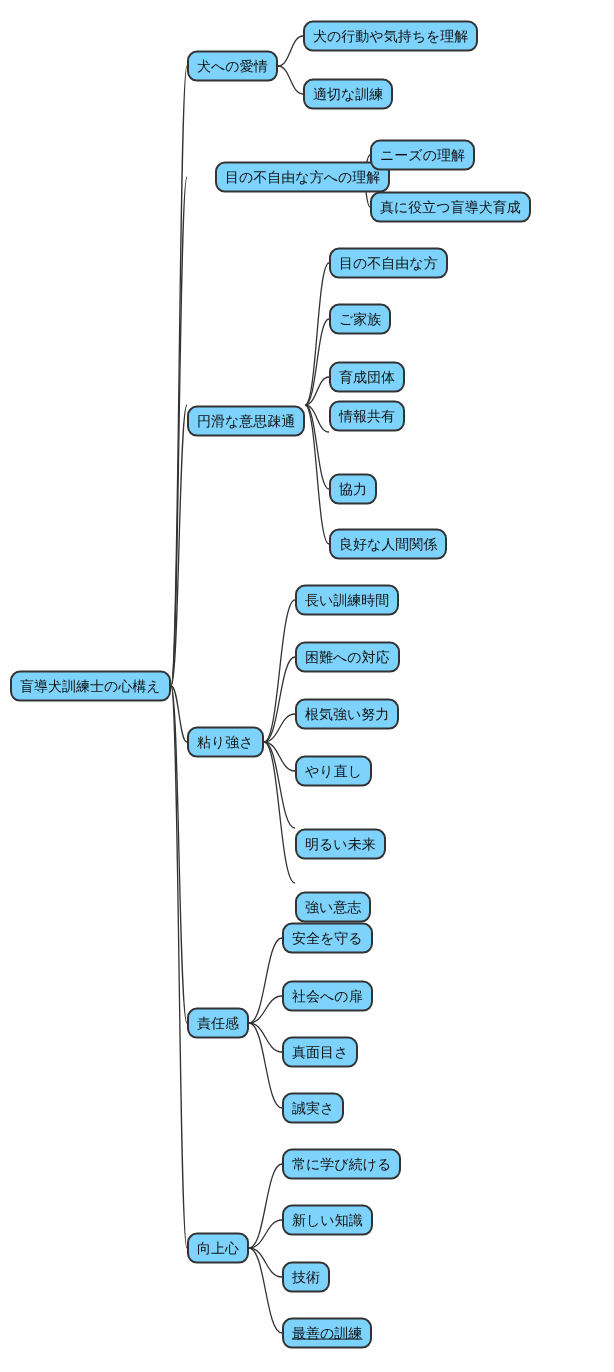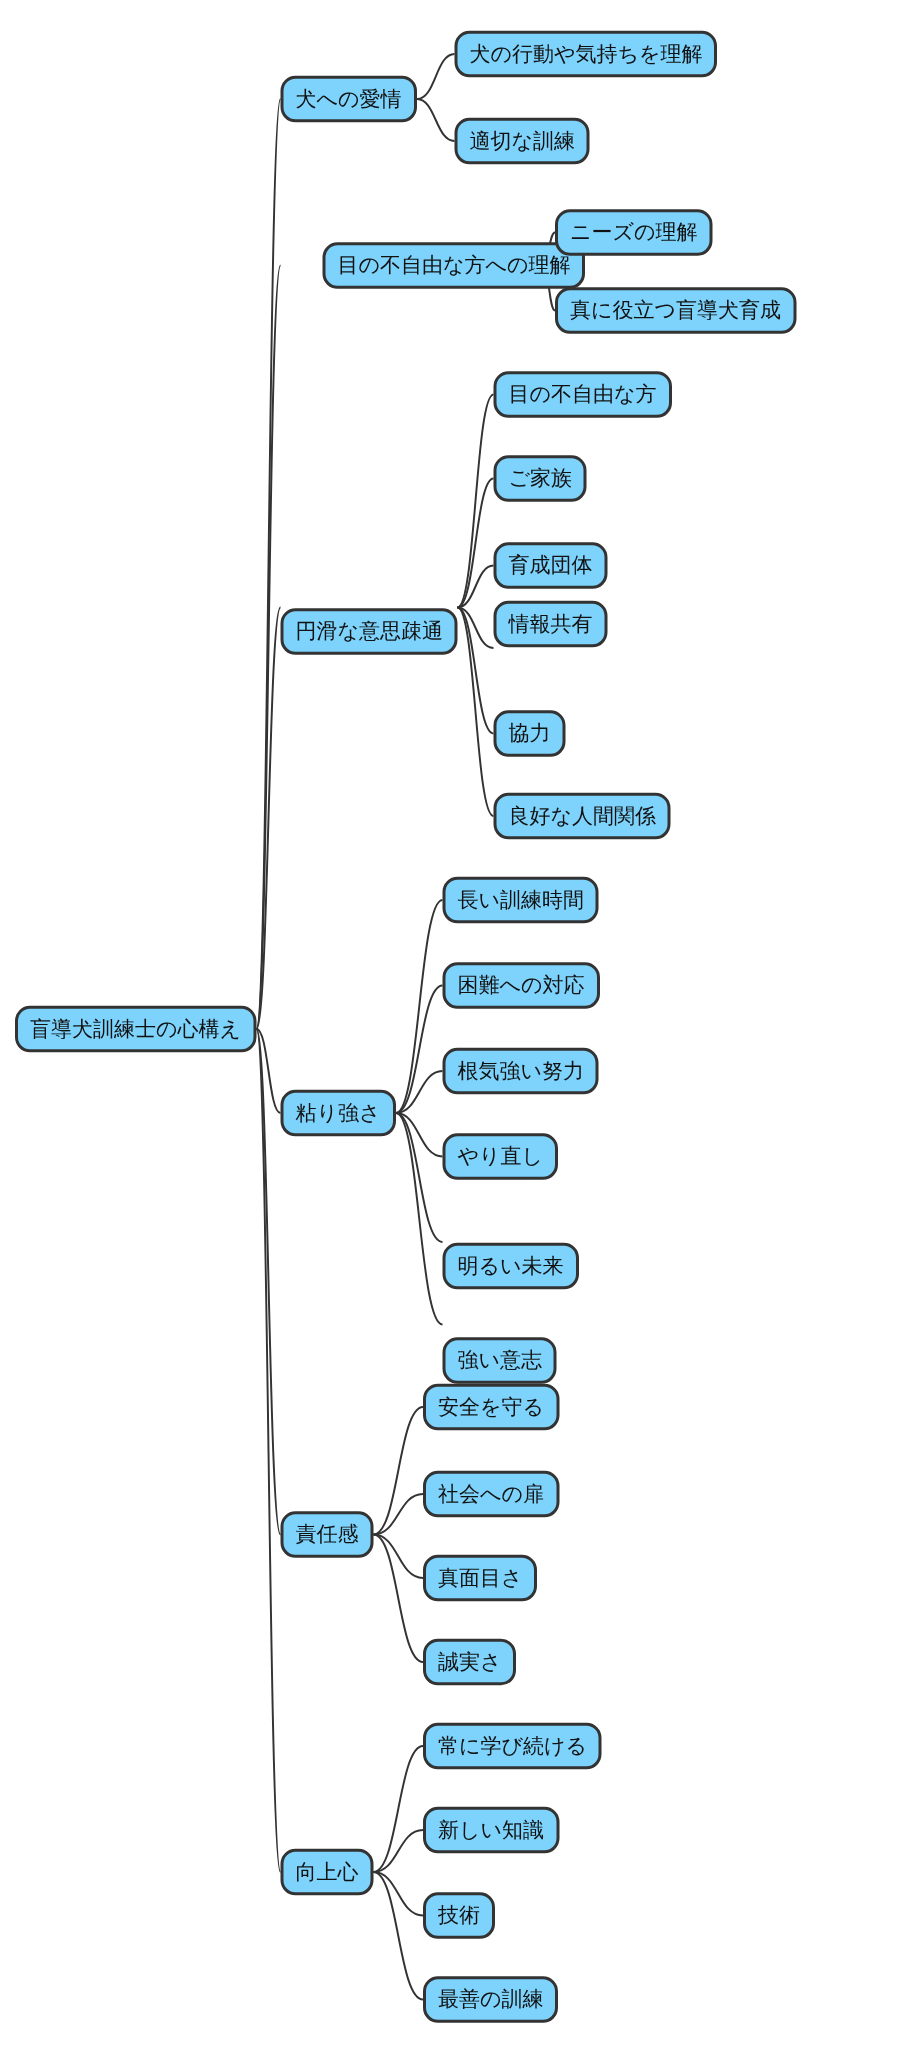--- a/index.html
+++ b/index.html
@@ -101,14 +101,14 @@
     <div class="node" style="left: 295px; top: 881px; margin-top: 26px;">強い意志</div>
     <div class="node" style="left: 187px; top: 1023px;">責任感</div>
     <div class="node" style="left: 282px; top: 938px;">安全を守る</div>
     <div class="node" style="left: 282px; top: 996px;">社会への扉</div>
     <div class="node" style="left: 282px; top: 1052px;">真面目さ</div>
     <div class="node" style="left: 282px; top: 1108px;">誠実さ</div>
     <div class="node" style="left: 187px; top: 1248px;">向上心</div>
     <div class="node" style="left: 282px; top: 1164px;">常に学び続ける</div>
     <div class="node" style="left: 282px; top: 1220px;">新しい知識</div>
     <div class="node" style="left: 282px; top: 1277px;">技術</div>
-    <div class="node" style="left: 282px; top: 1333px;">最善の訓練</div>
+    <div class="node" style="left: 282px; top: 1333px; text-decoration: underline;">最善の訓練</div>
   </div>
 
 </body></html>

